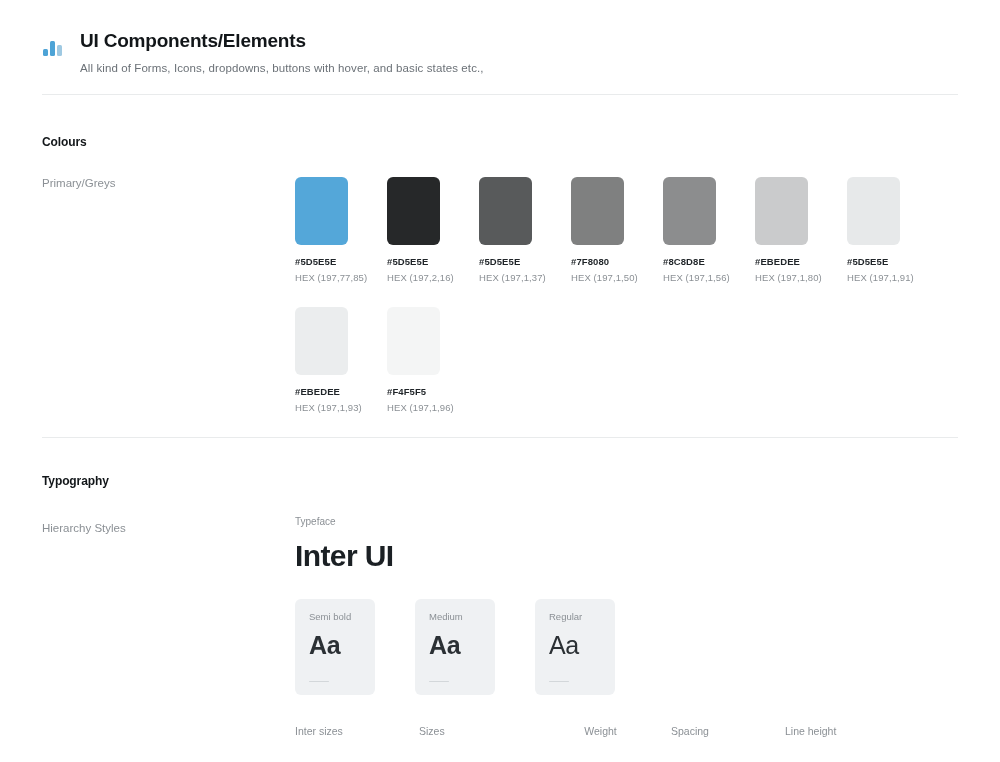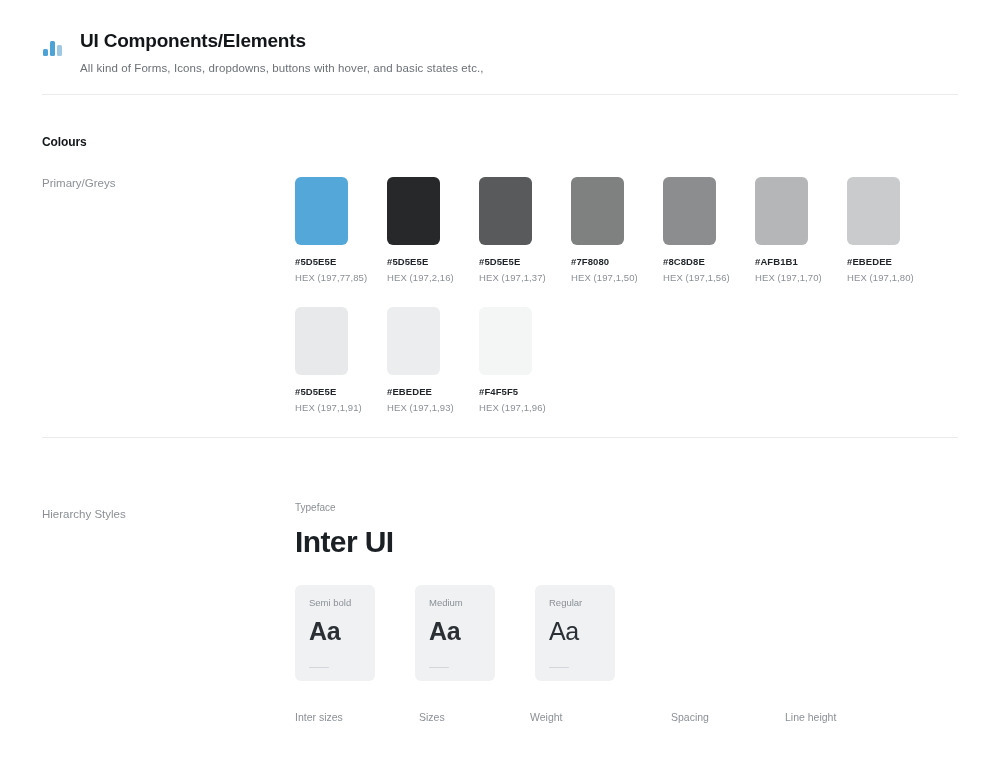--- a/index.html
+++ b/index.html
@@ -163,21 +163,21 @@
 
   .table-head {
     margin-top: 30px;
     display: flex;
     font-size: 10.5px;
     color: #8b9095;
   }
   .table-head .col { flex: 0 0 auto; }
   .col-typesizes { width: 124px; }
   .col-sizes     { width: 111px; }
-  .col-weight    { width: 141px; }
+  .col-weight    { width: 141px; text-align: center; }
   .col-spacing   { width: 114px; }
   .col-lineheight{ width: 120px; }
 </style>
 </head>
 <body>
 
 <div class="page">
 
   <div class="header">
     <div class="logo">
@@ -220,25 +220,20 @@
         <div class="chip" style="background:#7f8080"></div>
         <div class="hex">#7F8080</div>
         <div class="meta">HEX (197,1,50)</div>
       </div>
       <div class="swatch">
         <div class="chip" style="background:#8c8d8e"></div>
         <div class="hex">#8C8D8E</div>
         <div class="meta">HEX (197,1,56)</div>
       </div>
       <div class="swatch">
-        <div class="chip" style="background:#b4b6b7"></div>
-        <div class="hex">#AFB1B1</div>
-        <div class="meta">HEX (197,1,70)</div>
-      </div>
-      <div class="swatch">
         <div class="chip" style="background:#cacbcc"></div>
         <div class="hex">#EBEDEE</div>
         <div class="meta">HEX (197,1,80)</div>
       </div>
       <div class="swatch">
         <div class="chip" style="background:#e7e9ea"></div>
         <div class="hex">#5D5E5E</div>
         <div class="meta">HEX (197,1,91)</div>
       </div>
       <div class="swatch">
@@ -250,20 +245,21 @@
         <div class="chip" style="background:#f4f5f5"></div>
         <div class="hex">#F4F5F5</div>
         <div class="meta">HEX (197,1,96)</div>
       </div>
     </div>
   </div>
 
   <div class="divider"></div>
 
   <div class="section" id="typography">
+    <div class="section-title">Typography</div>
 
     <div class="typo-body">
       <div class="row-label" style="top:6px;">Hierarchy Styles</div>
 
       <div class="typo-right">
         <div class="typeface-label">Typeface</div>
         <div class="typeface-name">Inter UI</div>
 
         <div class="weight-cards">
           <div class="weight-card">

